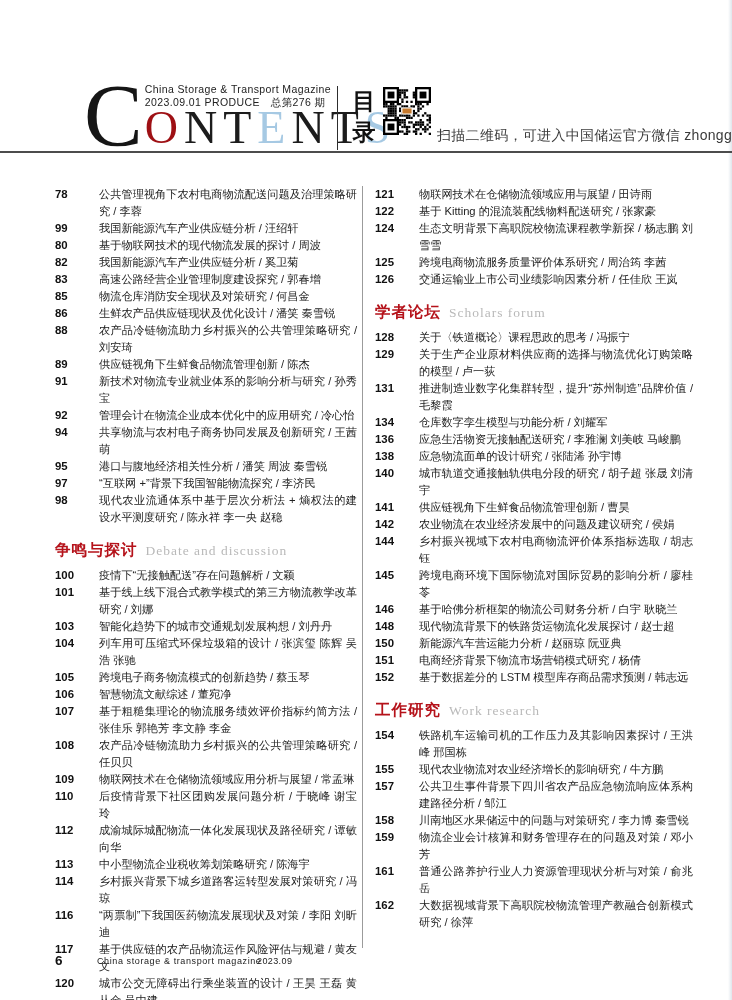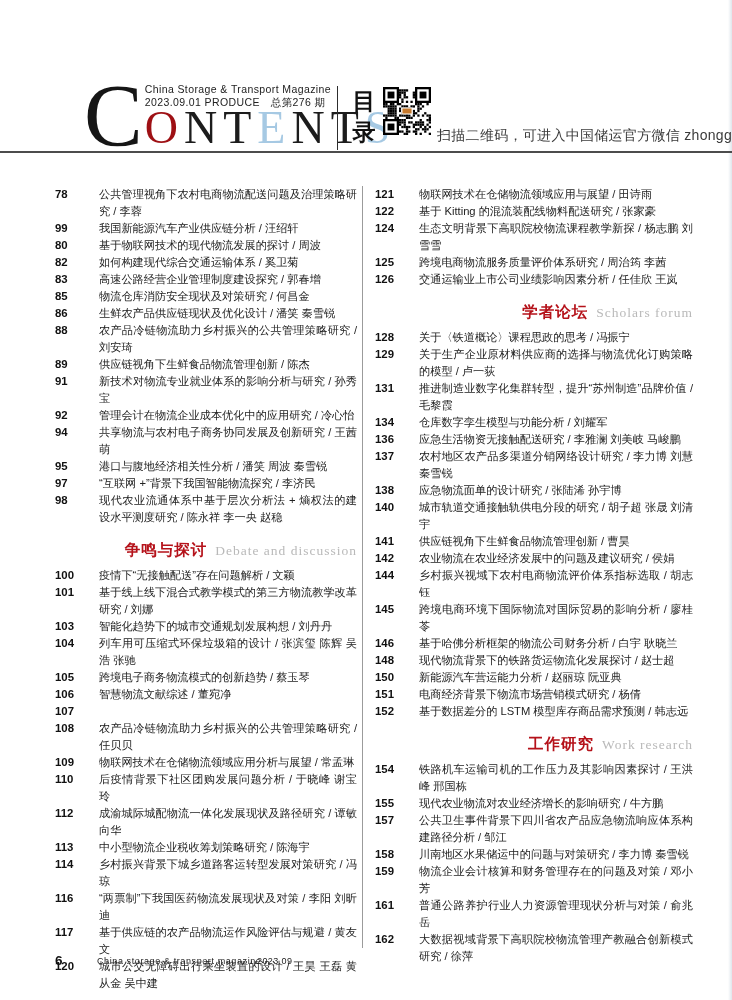--- a/index.html
+++ b/index.html
@@ -25,21 +25,21 @@
               letter-spacing:0.3px;white-space:nowrap;}
   .rule{position:absolute;left:0;top:151px;width:732px;height:1.5px;background:#4c4c4c;}
   
   .col{position:absolute;top:186px;text-align:left;}
   .col-left{left:55px;width:302px;}
   .col-right{left:375px;width:318px;}
   .col-divider{position:absolute;left:362px;top:186px;width:1.2px;height:762px;background:#9b9b9b;}
   .entry{display:flex;line-height:17px;font-size:11.2px;}
   .num{flex:none;width:44px;font-weight:700;color:#111;font-size:11.4px;}
   .txt{flex:1;color:#222;text-align:justify;}
-  .section-head{margin-top:13px;margin-bottom:5px;line-height:22px;white-space:nowrap;text-align:right;}
+  .section-head{margin-top:13px;margin-bottom:5px;line-height:22px;white-space:nowrap;}
   .sec-zh{font-size:15.5px;font-weight:700;color:var(--accent,#b5121a);letter-spacing:1px;}
   .sec-en{font-family:"Liberation Serif","DejaVu Serif",serif;font-size:13.5px;
           color:var(--secgray,#b9b9b9);margin-left:8px;letter-spacing:1px;}
   
   .footer{position:absolute;left:0;top:953px;width:732px;height:20px;}
   .pg{position:absolute;left:55px;top:0;font-weight:700;font-size:13.5px;color:#111;}
   .fmag{position:absolute;left:97px;top:3px;font-size:9px;color:#222;letter-spacing:0.6px;}
   .fdate{position:absolute;left:257px;top:3px;font-size:9px;color:#222;letter-spacing:0.4px;}
 </style>
 </head>
@@ -232,21 +232,21 @@
         <div class="entry">
           <span class="num">99</span>
           <span class="txt">我国新能源汽车产业供应链分析 / 汪绍轩</span>
         </div>
         <div class="entry">
           <span class="num">80</span>
           <span class="txt">基于物联网技术的现代物流发展的探讨 / 周波</span>
         </div>
         <div class="entry">
           <span class="num">82</span>
-          <span class="txt">如何构建现代综合交通运输体系 / 奚卫菊</span>
+          <span class="txt">我国新能源汽车产业供应链分析 / 奚卫菊</span>
         </div>
         <div class="entry">
           <span class="num">83</span>
           <span class="txt">高速公路经营企业管理制度建设探究 / 郭春增</span>
         </div>
         <div class="entry">
           <span class="num">85</span>
           <span class="txt">物流仓库消防安全现状及对策研究 / 何昌金</span>
         </div>
         <div class="entry">
@@ -305,20 +305,21 @@
         <div class="entry">
           <span class="num">105</span>
           <span class="txt">跨境电子商务物流模式的创新趋势 / 蔡玉琴</span>
         </div>
         <div class="entry">
           <span class="num">106</span>
           <span class="txt">智慧物流文献综述 / 董宛净</span>
         </div>
         <div class="entry">
           <span class="num">107</span>
+          <span class="txt">基于粗糙集理论的物流服务绩效评价指标约简方法 / 张佳乐 郭艳芳 李文静 李金</span>
         </div>
         <div class="entry">
           <span class="num">108</span>
           <span class="txt">农产品冷链物流助力乡村振兴的公共管理策略研究 / 任贝贝</span>
         </div>
         <div class="entry">
           <span class="num">109</span>
           <span class="txt">物联网技术在仓储物流领域应用分析与展望 / 常孟琳</span>
         </div>
         <div class="entry">
@@ -385,24 +386,20 @@
           <span class="num">131</span>
           <span class="txt">推进制造业数字化集群转型，提升“苏州制造”品牌价值 / 毛黎霞</span>
         </div>
         <div class="entry">
           <span class="num">134</span>
           <span class="txt">仓库数字孪生模型与功能分析 / 刘耀军</span>
         </div>
         <div class="entry">
           <span class="num">136</span>
           <span class="txt">应急生活物资无接触配送研究 / 李雅澜 刘美岐 马峻鹏</span>
-        </div>
-        <div class="entry">
-          <span class="num">137</span>
-          <span class="txt">农村地区农产品多渠道分销网络设计研究 / 李力博 刘慧 秦雪锐</span>
         </div>
         <div class="entry">
           <span class="num">138</span>
           <span class="txt">应急物流面单的设计研究 / 张陆浠 孙宇博</span>
         </div>
         <div class="entry">
           <span class="num">140</span>
           <span class="txt">城市轨道交通接触轨供电分段的研究 / 胡子超 张晟 刘清宇</span>
         </div>
         <div class="entry">

